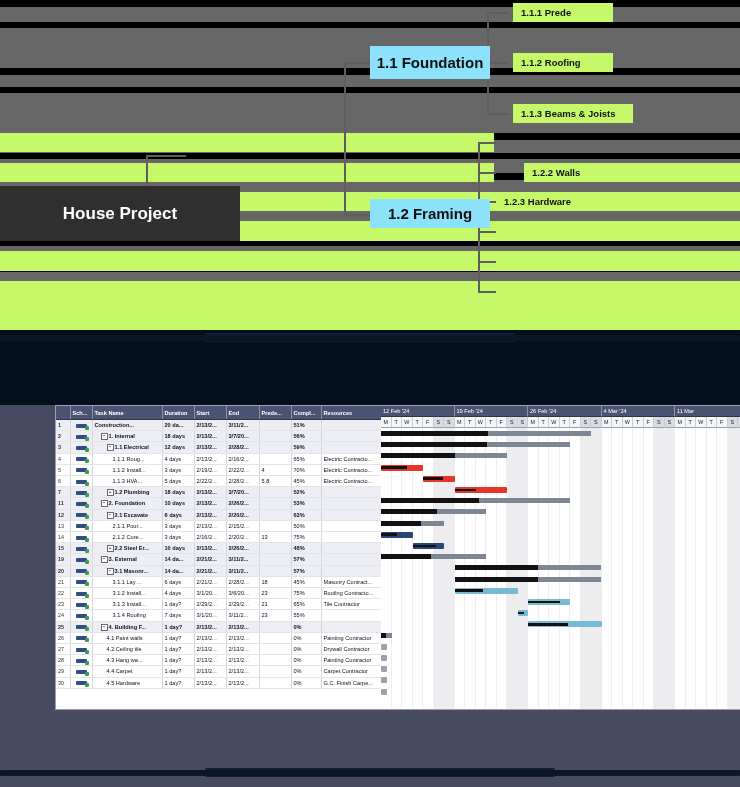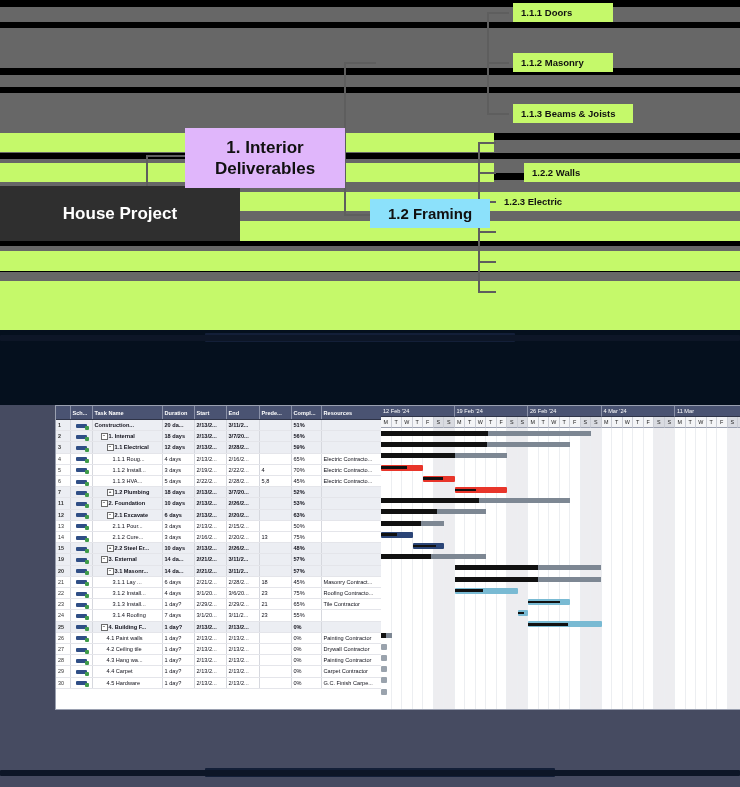--- a/index.html
+++ b/index.html
@@ -120,42 +120,42 @@
     <div class="connector" style="left:478px;top:172px;width:18px;"></div>
     <div class="connector" style="left:478px;top:201px;width:18px;"></div>
     <div class="connector" style="left:478px;top:231px;width:18px;"></div>
     <div class="connector" style="left:478px;top:261px;width:18px;"></div>
     <div class="connector" style="left:478px;top:291px;width:18px;"></div>
 
     <div class="node node-root" style="left:0;top:186px;width:240px;height:55px;">
       <span>House Project</span>
     </div>
 
-    <div class="node node-l1" style="left:185px;top:128px;width:160px;height:60px;padding:0 10px;">
-      <span>1. Interior Deliverables</span>
-    </div>
-
+
+    <div class="node node-l2" style="left:370px;top:46px;width:120px;height:33px;">
+      <span>1.1 Foundation</span>
+    </div>
     <div class="node node-l2" style="left:370px;top:199px;width:120px;height:29px;">
       <span>1.2 Framing</span>
     </div>
 
     <div class="node node-l3" style="left:513px;top:3px;width:100px;height:19px;">
-      <span>1.1.1 Doors</span>
+      <span>1.1.1 Prede</span>
     </div>
     <div class="node node-l3" style="left:513px;top:53px;width:100px;height:19px;">
-      <span>1.1.2 Masonry</span>
+      <span>1.1.2 Roofing</span>
     </div>
     <div class="node node-l3" style="left:513px;top:104px;width:120px;height:19px;">
       <span>1.1.3 Beams &amp; Joists</span>
     </div>
     <div class="node node-l3" style="left:524px;top:163px;width:240px;height:19px;">
       <span>1.2.2 Walls</span>
     </div>
     <div class="node node-l3" style="left:496px;top:192px;width:244px;height:19px;">
-      <span>1.2.3 Electric</span>
+      <span>1.2.3 Hardware</span>
     </div>
   </div>
 
   <div class="midgap">
     <div class="redact-line" style="left:205px;top:3px;width:310px;height:9px;"></div>
     <div class="redact-line dark" style="left:0;top:5px;width:740px;height:6px;"></div>
   </div>
 
   <div class="gantt-wrap">
     <div class="gantt">

